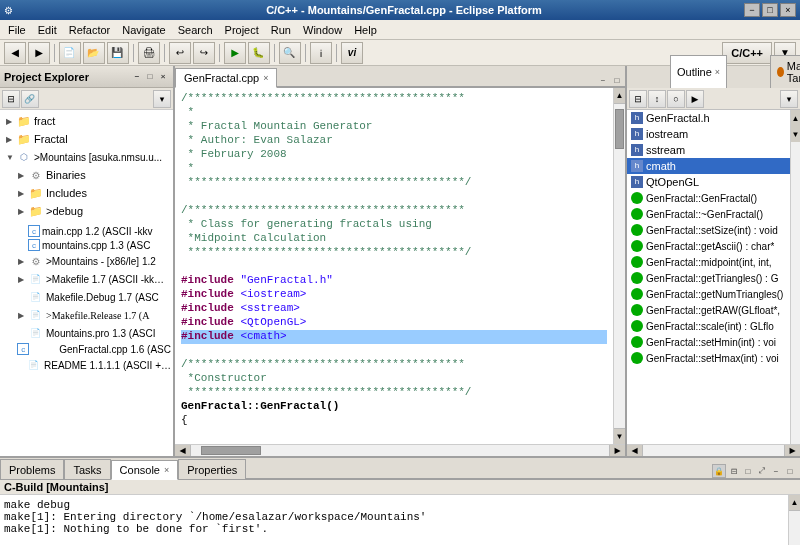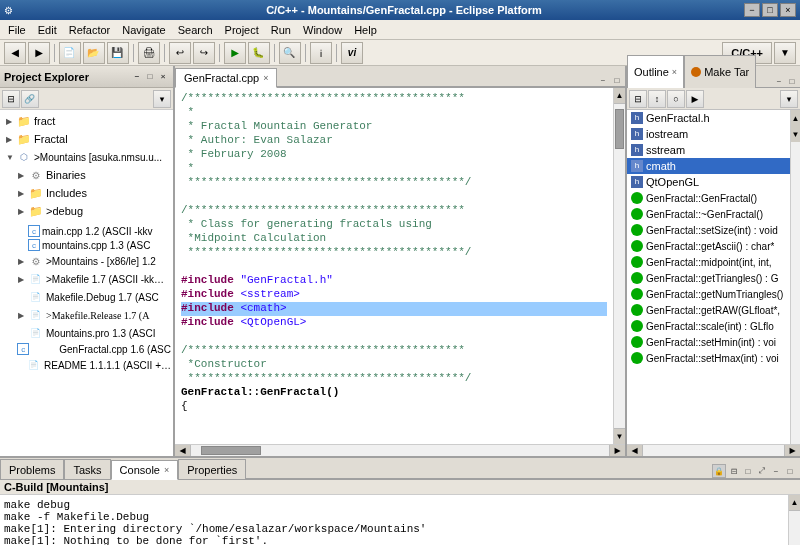--- a/index.html
+++ b/index.html
@@ -43,21 +43,21 @@
     .tab-close { font-size: 9px; color: #666; cursor: pointer; }
     .editor-content { flex: 1; background: white; overflow: hidden; display: flex; position: relative; }
     .code-content { flex: 1; padding: 4px; font-family: 'Courier New', monospace; font-size: 11px; overflow: hidden; background: white; }
     .code-line { height: 14px; white-space: nowrap; }
     .code-comment { color: #3f7f5f; }
     .code-green-text { color: #3f7f5f; }
     
     
     .right-panel { width: 175px; background: white; border-left: 2px solid #a0a0a0; display: flex; flex-direction: column; }
     .right-tabs { background: #e0dcd4; height: 22px; display: flex; align-items: flex-end; }
-    .right-tab { height: 20px; padding: 16px 6px; display: flex; align-items: center; font-size: 11px; cursor: pointer; border: 1px solid #a0a0a0; border-bottom: none; background: #e0dcd4; gap: 3px; }
+    .right-tab { height: 20px; padding: 16px 6px; display: flex; align-items: center; font-size: 11px; cursor: pointer; border: 1px solid #a0a0a0; border-bottom: none; background: #e0dcd4; gap: 3px; margin-left: 43px; }
     .right-tab.active { background: white; border-bottom: 1px solid white; margin-bottom: -1px; }
     .outline-toolbar { background: #e8e4dc; height: 22px; display: flex; align-items: center; padding: 0 2px; border-bottom: 1px solid #c0c0c0; gap: 1px; }
     .outline-btn { width: 18px; height: 18px; background: linear-gradient(to bottom, #f5f3ef, #ddd); border: 1px solid #bbb; display: flex; align-items: center; justify-content: center; font-size: 9px; cursor: pointer; }
     .outline-list { flex: 1; overflow: auto; }
     .outline-item { display: flex; align-items: center; padding: 2px 4px; font-size: 11px; cursor: pointer; gap: 3px; }
     .outline-item.selected { background: #316ac5; color: white; }
     .outline-scrollbar { width: 10px; background: #f0f0f0; border-left: 1px solid #ccc; }
     
     
     .bottom-panel { height: 133px; background: white; border-top: 2px solid #a0a0a0; display: flex; flex-direction: column; }
@@ -267,23 +267,24 @@
         <div class="code-line code-comment">&nbsp;* February 2008</div>
         <div class="code-line code-comment">&nbsp;*</div>
         <div class="code-line code-comment">&nbsp;******************************************/</div>
         <div class="code-line">&nbsp;</div>
         <div class="code-line code-comment">/******************************************</div>
         <div class="code-line code-green-text">&nbsp;* Class for generating fractals using</div>
         <div class="code-line code-green-text">&nbsp;*Midpoint Calculation</div>
         <div class="code-line code-comment">&nbsp;******************************************/</div>
         <div class="code-line">&nbsp;</div>
         <div class="code-line"><span style="color:#7f0055; font-weight:bold;">#include</span> <span style="color:#2a00ff;">"GenFractal.h"</span></div>
+        <div class="code-line"><span style="color:#7f0055; font-weight:bold;">#include</span> <span style="color:#2a00ff;">&lt;iostream&gt;</span></div>
         <div class="code-line"><span style="color:#7f0055; font-weight:bold;">#include</span> <span style="color:#2a00ff;">&lt;sstream&gt;</span></div>
+        <div class="code-line"><span style="color:#7f0055; font-weight:bold;">#include</span> <span style="color:#2a00ff;">&lt;QtOpenGL&gt;</span></div>
         <div class="code-line" style="background:#99ccff;"><span style="color:#7f0055; font-weight:bold;">#include</span> <span style="color:#2a00ff;">&lt;cmath&gt;</span></div>
-        <div class="code-line"><span style="color:#7f0055; font-weight:bold;">#include</span> <span style="color:#2a00ff;">&lt;QtOpenGL&gt;</span></div>
         <div class="code-line">&nbsp;</div>
         <div class="code-line code-comment">/******************************************</div>
         <div class="code-line code-comment">&nbsp;*Constructor</div>
         <div class="code-line code-comment">&nbsp;******************************************/</div>
         <div class="code-line" style="font-weight:bold;">GenFractal::GenFractal()</div>
         <div class="code-line">{</div>
       </div>
 
       <div style="width:12px; background:#f0f0f0; border-left:1px solid #ccc; display:flex; flex-direction:column;">
         <div style="height:16px; background:#d0ccc4; border-bottom:1px solid #bbb; display:flex; align-items:center; justify-content:center; font-size:8px; cursor:pointer;">▲</div>
@@ -440,21 +441,20 @@
       <span class="ph-btn">−</span>
       <span class="ph-btn">□</span>
     </div>
   </div>
   <div style="display:flex; align-items:center; background:#e8e4dc; padding:1px 4px; border-bottom:1px solid #ccc; font-size:11px; font-weight:bold;">
     <span>C-Build [Mountains]</span>
   </div>
   <div style="display:flex; flex:1; overflow:hidden; position:relative;">
     <div class="bottom-content" style="flex:1; white-space:nowrap;">
       <div>make debug</div>
-      <div>make -f Makefile.Debug</div>
       <div>make[1]: Entering directory `/home/esalazar/workspace/Mountains'</div>
       <div>make[1]: Nothing to be done for `first'.</div>
 
     </div>
     <div style="width:12px; background:#f0f0f0; border-left:1px solid #ccc; display:flex; flex-direction:column;">
       <div style="height:16px; background:#d0ccc4; border-bottom:1px solid #bbb; display:flex; align-items:center; justify-content:center; font-size:8px; cursor:pointer;">▲</div>
       <div style="flex:1;"></div>
 
     </div>
 

